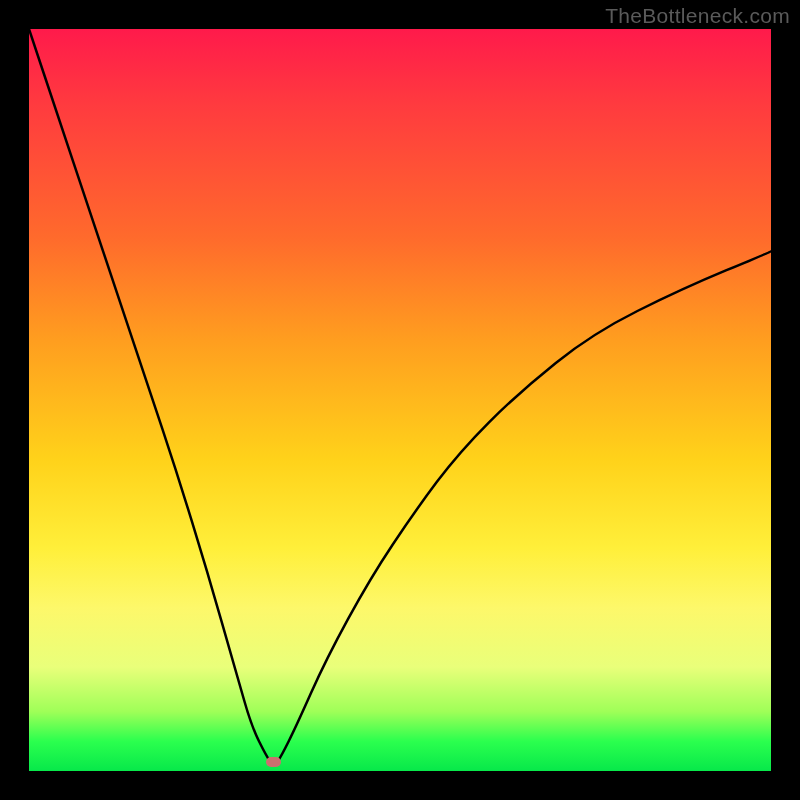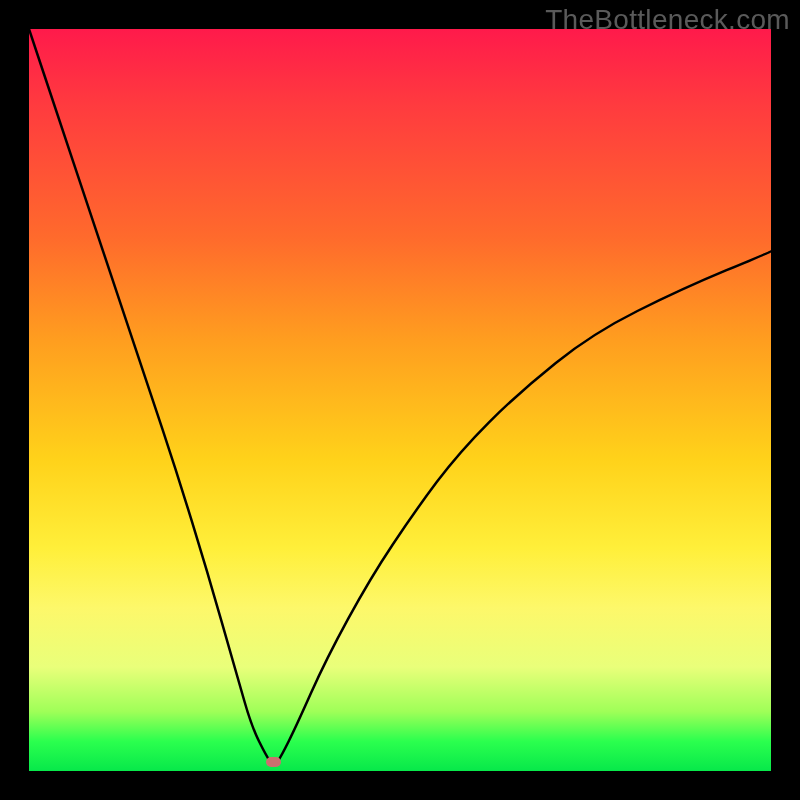--- a/index.html
+++ b/index.html
@@ -9,21 +9,21 @@
     width: 800px;
     height: 800px;
     background: #000;
   }
   .watermark {
     position: absolute;
     top: 4px;
     right: 10px;
     color: #5a5a5a;
     font-family: Arial, Helvetica, sans-serif;
-    font-size: 28px;
+    font-size: 21px;
     font-weight: 500;
     letter-spacing: 0.3px;
     z-index: 10;
   }
   .plot {
     position: absolute;
     left: 29px;
     top: 29px;
     width: 742px;
     height: 742px;

